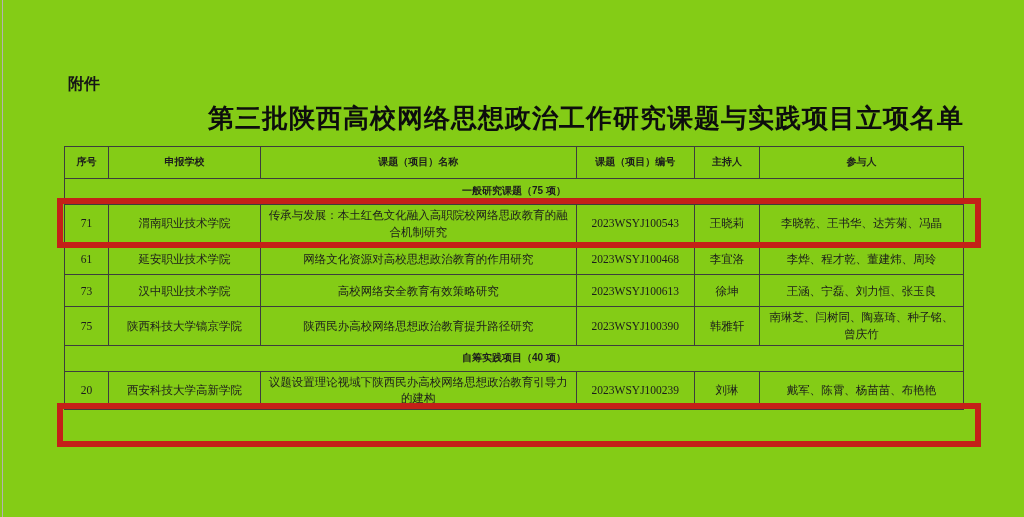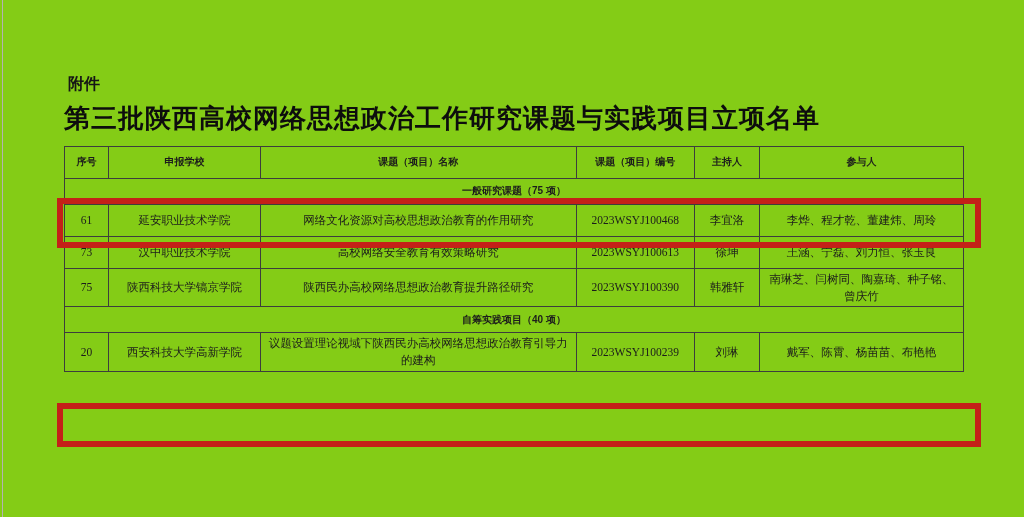--- a/index.html
+++ b/index.html
@@ -23,21 +23,21 @@
     left: 68px; top: 74px;
     font-family: "Liberation Sans", sans-serif;
     font-weight: bold;
     font-size: 16px;
     color: #161616;
   }
   .title {
     position: absolute;
     left: 64px; top: 101px;
     width: 900px;
-    text-align: left;
+    text-align: right;
     font-family: "Liberation Sans", sans-serif;
     font-weight: bold;
     font-size: 26px;
     letter-spacing: 1px;
     color: #0d0d0d;
     white-space: nowrap;
   }
   .table-wrap {
     position: absolute;
     left: 64px; top: 146px;
@@ -105,20 +105,28 @@
             <th>课题（项目）名称</th>
             <th>课题（项目）编号</th>
             <th>主持人</th>
             <th>参与人</th>
           </tr>
         </thead>
       <tbody id="table-body">
           <tr class="section-row">
             <td colspan="6">一般研究课题（75 项）</td>
           </tr>
+          <tr class="data-row highlighted">
+            <td class="cell-no">71</td>
+            <td class="cell-school">渭南职业技术学院</td>
+            <td class="cell-project-name">传承与发展：本土红色文化融入高职院校网络思政教育的融合机制研究</td>
+            <td class="cell-project-code">2023WSYJ100543</td>
+            <td class="cell-leader">王晓莉</td>
+            <td class="cell-participants">李晓乾、王书华、达芳菊、冯晶</td>
+          </tr>
           <tr class="data-row">
             <td class="cell-no">61</td>
             <td class="cell-school">延安职业技术学院</td>
             <td class="cell-project-name">网络文化资源对高校思想政治教育的作用研究</td>
             <td class="cell-project-code">2023WSYJ100468</td>
             <td class="cell-leader">李宜洛</td>
             <td class="cell-participants">李烨、程才乾、董建炜、周玲</td>
           </tr>
           <tr class="data-row">
             <td class="cell-no">73</td>

